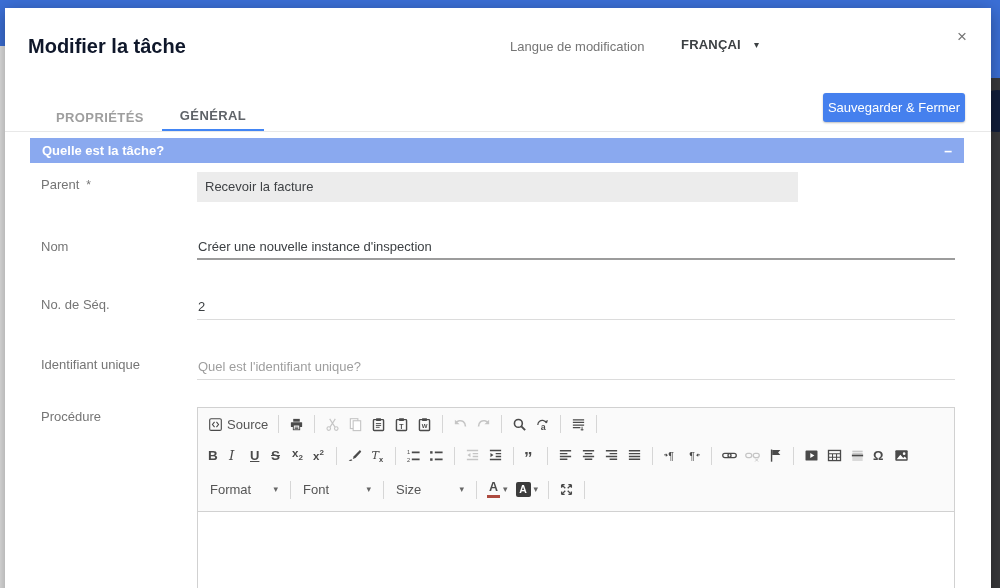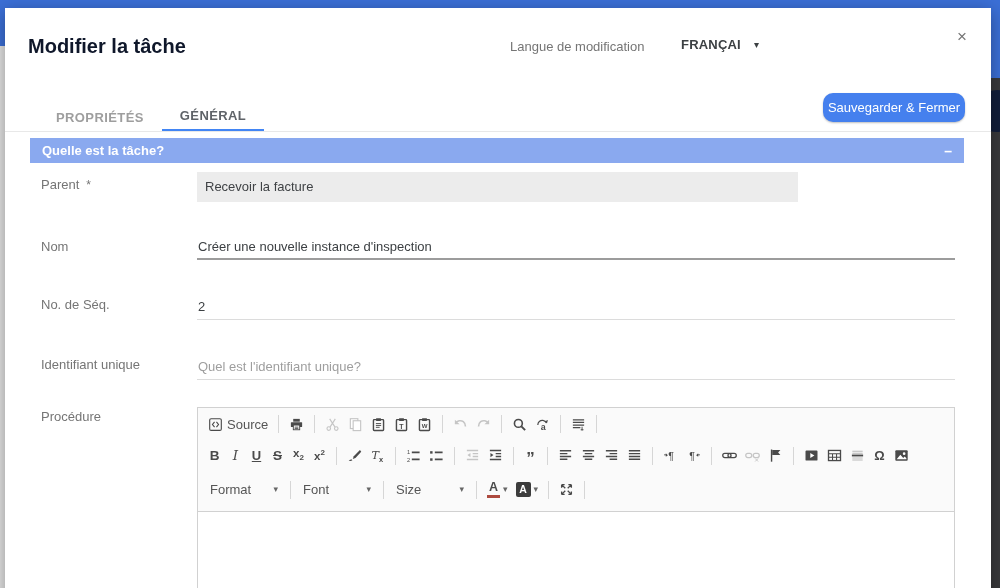--- a/index.html
+++ b/index.html
@@ -15,21 +15,21 @@
   .dialog{position:absolute;left:5px;top:8px;width:986px;height:610px;background:#fff;
           box-shadow:0 4px 16px rgba(0,0,0,.35)}
   .dlg-title{position:absolute;left:23px;top:27px;font-size:20px;font-weight:700;color:#0f172a}
   .lang-label{position:absolute;left:505px;top:31px;font-size:13px;color:#757575}
   .lang-dd{position:absolute;left:676px;top:29px;display:flex;align-items:center;gap:10px;cursor:pointer}
   .lang-dd .val{font-size:13px;font-weight:600;color:#3c4043;letter-spacing:.2px}
   .lang-dd .ck-caret{font-size:10px;color:#3c4043}
   .close-x{position:absolute;right:24px;top:20px;font-size:17px;color:#757575;cursor:pointer;line-height:1}
 
   .save-btn{position:absolute;left:818px;top:85px;width:142px;height:29px;background:#4580ee;border:none;
-            border-radius:10px;color:#fff;font-size:13px;font-weight:500;font-family:inherit;cursor:pointer;
+            border-radius:3px;color:#fff;font-size:13px;font-weight:500;font-family:inherit;cursor:pointer;
             box-shadow:0 1px 2px rgba(0,0,0,.25)}
 
   .tabbar-border{position:absolute;left:0;top:123px;width:986px;height:1px;background:#e8e8e8}
   .tabs{position:absolute;left:33px;top:94px;display:flex}
   .tab{height:30px;padding:0 18px;display:flex;align-items:center;font-size:13px;font-weight:600;
        letter-spacing:.4px;color:#9e9e9e;cursor:pointer}
   .tab.active{color:#5f6368;border-bottom:3px solid #4285f4}
 
   .section-hd{position:absolute;left:25px;top:130px;width:934px;height:25px;background:#8aa9ef;color:#fff;
               display:flex;align-items:center;padding:12px 12px;font-size:13px;font-weight:700}
@@ -48,21 +48,21 @@
   .inp-uid{top:346px;border-bottom:1px solid #dcdcdc}
 
   
   .editor{position:absolute;left:192px;top:399px;width:758px;height:330px;border:1px solid #d1d1d1;
           background:#fff;display:flex;flex-direction:column}
   .ck-toolbar{background:#fafafa;border-bottom:1px solid #d1d1d1;padding:1px 8px 4px}
   .ck-row{display:flex;align-items:center;gap:4px}
   .ck-row:nth-child(1){height:30px}
   .ck-row:nth-child(2){height:33px}
   .ck-row:nth-child(3){height:35px}
-  .ck-btn{min-width:17px;height:24px;display:inline-flex;align-items:center;justify-content:center;
+  .ck-btn{min-width:17px;height:24px;display:inline-flex;align-items:center;justify-content:flex-start;
           color:#4a4a4a;cursor:pointer;border-radius:2px;padding:0 2px}
   .ck-btn.disabled{color:#c5c5c5;cursor:default}
   .ck-sep{width:1px;height:18px;background:#d6d6d6;margin:0 4px;flex:none}
   .ck-lbl{font-size:13px;color:#555;margin-left:4px}
   .ck-dd{width:76px;justify-content:space-between;padding:0 4px}
   .ck-dd .ck-lbl{margin-left:0}
   .ck-caret{font-size:9px;color:#666;margin-left:3px;line-height:1}
   .ck-ic{display:inline-flex;align-items:center;justify-content:center;line-height:1}
   .ck-ic svg{display:block}
   .ck-content{flex:1;background:#fff}

